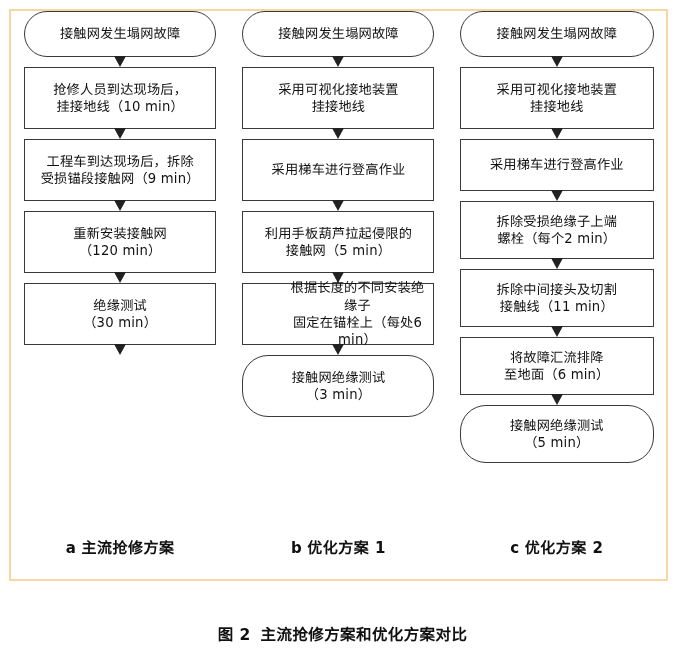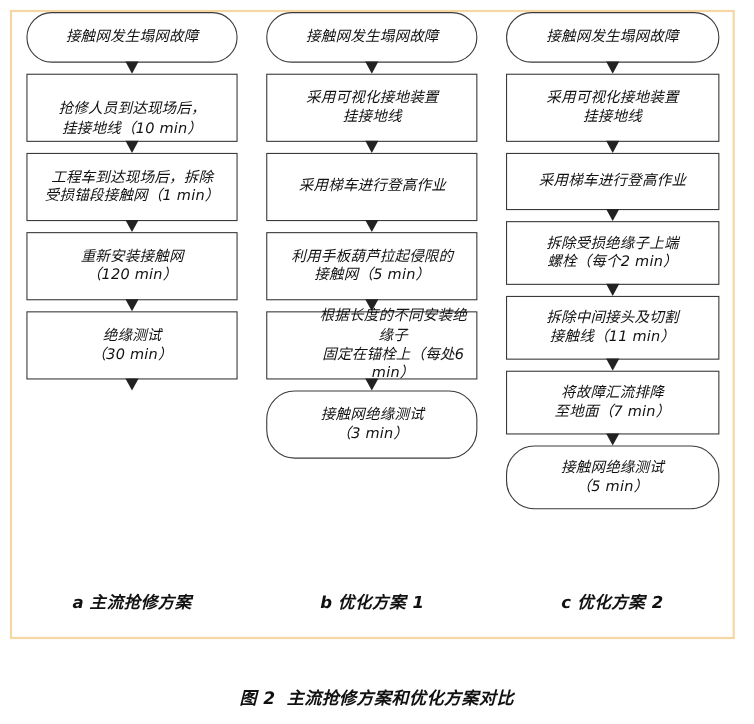--- a/index.html
+++ b/index.html
@@ -13,21 +13,20 @@
     height: 658px;
     font-family: "DejaVu Sans", "Liberation Sans", sans-serif;
     color: #1a1a1a;
     overflow: hidden;
   }
 
   .figure-wrap {
     position: relative;
     width: 592px;
     height: 658px;
-    font-style: italic;
   }
 
   
   .figure-frame {
     position: absolute;
     left: 9px;
     top: 9px;
     width: 659px;
     height: 572px;
     border: 2px solid #f6d7a3;
@@ -148,31 +147,31 @@
     <div class="columns" id="columns-root">
         <div class="column">
           <div class="nodes">
             <div class="node terminator" style="width: 192px; height: 46px; border-color: rgb(58, 58, 58);">
               <span class="node-text">接触网发生塌网故障</span>
             </div>
             <div class="arrow">
               <div class="stem" style="background: rgb(138, 138, 138);"></div>
               <div class="head"></div>
             </div>
-            <div class="node process" style="width: 192px; height: 62px; border-color: rgb(58, 58, 58); align-items: flex-end;">
+            <div class="node process" style="width: 192px; height: 62px; border-color: rgb(58, 58, 58);">
               <span class="node-text">抢修人员到达现场后，
 挂接地线（10 min）</span>
             </div>
             <div class="arrow">
               <div class="stem" style="background: rgb(138, 138, 138);"></div>
               <div class="head"></div>
             </div>
             <div class="node process" style="width: 192px; height: 62px; border-color: rgb(58, 58, 58);">
               <span class="node-text">工程车到达现场后，拆除
-受损锚段接触网（1 min）</span>
+受损锚段接触网（9 min）</span>
             </div>
             <div class="arrow">
               <div class="stem" style="background: rgb(138, 138, 138);"></div>
               <div class="head"></div>
             </div>
             <div class="node process" style="width: 192px; height: 62px; border-color: rgb(58, 58, 58);">
               <span class="node-text">重新安装接触网
 （120 min）</span>
             </div>
             <div class="arrow">
@@ -272,21 +271,21 @@
             <div class="node process" style="width: 194px; height: 58px; border-color: rgb(58, 58, 58);">
               <span class="node-text">拆除中间接头及切割
 接触线（11 min）</span>
             </div>
             <div class="arrow">
               <div class="stem" style="background: rgb(138, 138, 138);"></div>
               <div class="head"></div>
             </div>
             <div class="node process" style="width: 194px; height: 58px; border-color: rgb(58, 58, 58);">
               <span class="node-text">将故障汇流排降
-至地面（7 min）</span>
+至地面（6 min）</span>
             </div>
             <div class="arrow">
               <div class="stem" style="background: rgb(138, 138, 138);"></div>
               <div class="head"></div>
             </div>
             <div class="node terminator" style="width: 194px; height: 58px; border-color: rgb(58, 58, 58);">
               <span class="node-text">接触网绝缘测试
 （5 min）</span>
             </div>
           </div>

